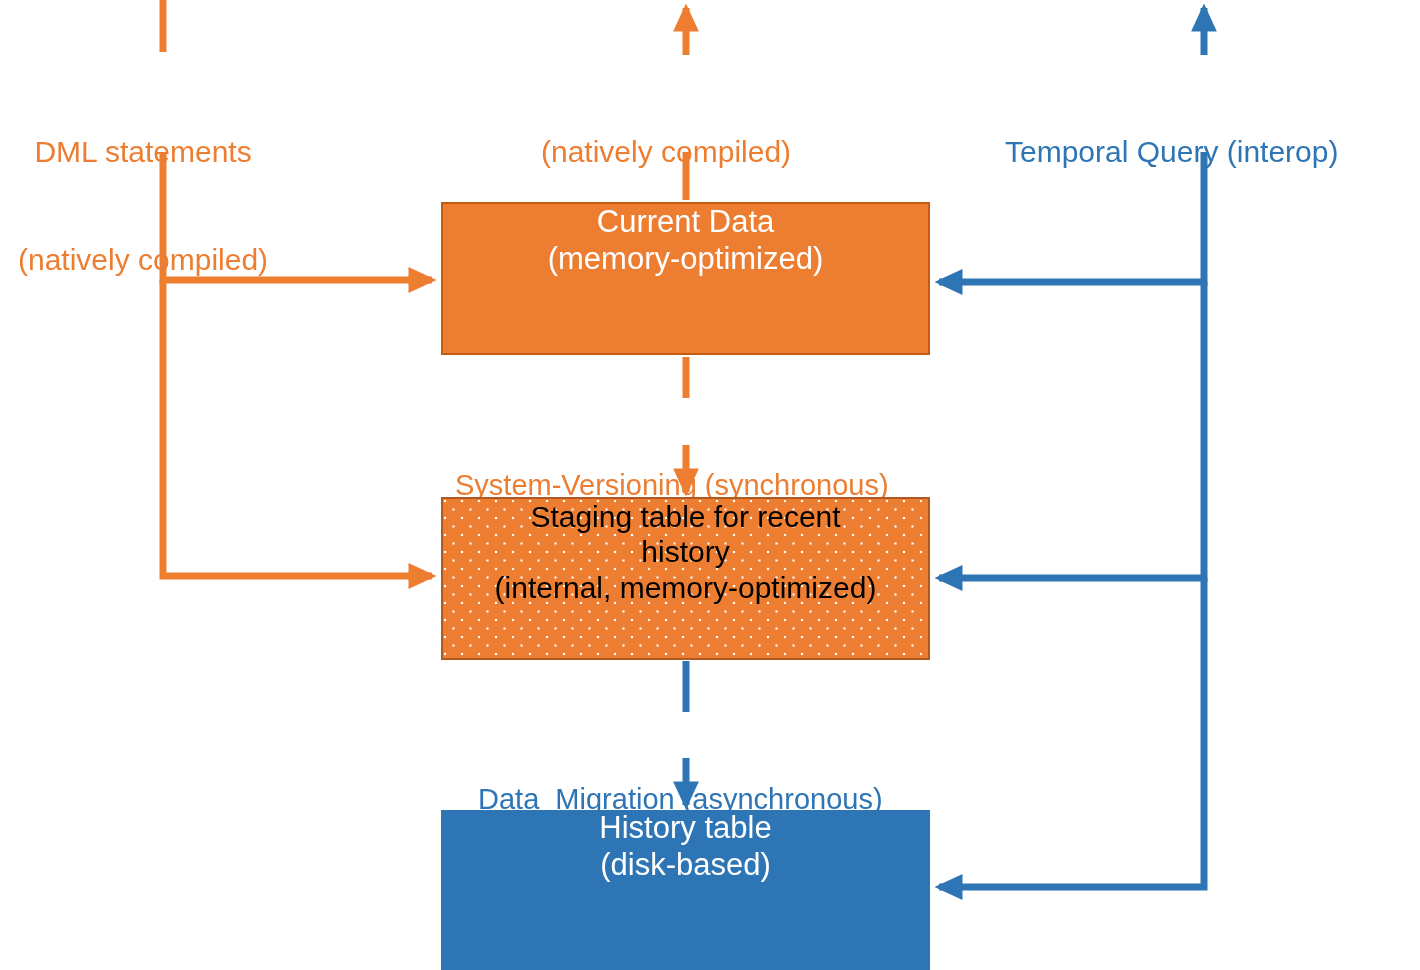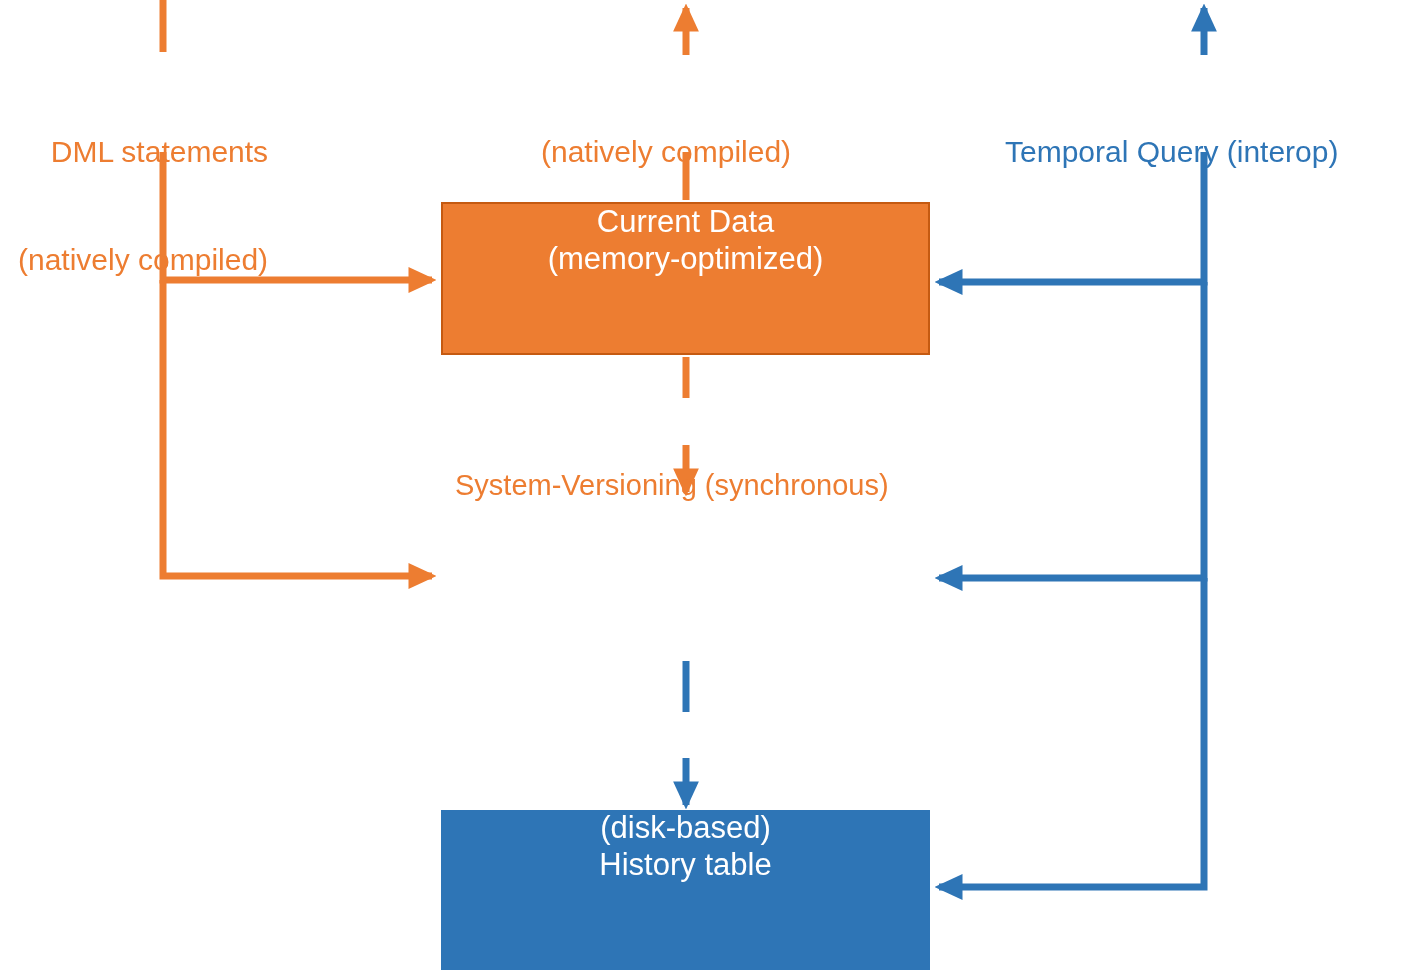--- a/index.html
+++ b/index.html
@@ -83,21 +83,21 @@
     line-height: 1.2;
   }
   .edge-label .line { display: block; white-space: pre; }
   .lbl-orange { color: #ED7D31; }
   .lbl-blue   { color: #2E75B6; }
 
   .lbl-dml {
     left: 18px;
     top: 62px;
     font-size: 30px;
-    text-align: right;
+    text-align: center;
   }
   .lbl-current-query {
     left: 541px;
     top: 62px;
     font-size: 30px;
     text-align: left;
   }
   .lbl-temporal {
     left: 1005px;
     top: 62px;
@@ -167,25 +167,33 @@
   </div>
 
   <div class="edge-label lbl-blue lbl-temporal">
     <span class="line">Temporal Query (interop)</span>
   </div>
 
   <div class="edge-label lbl-orange lbl-sysver">
     <span class="line">System-Versioning (synchronous)</span>
   </div>
 
+  <div class="edge-label lbl-blue lbl-migration">
+    <span class="line">Data  Migration (asynchronous)</span>
+  </div>
 
   <div class="node node-current">
     <span class="line">Current Data</span>
     <span class="line">(memory-optimized)</span>
   </div>
 
+  <div class="node node-staging">
+    <span class="line">Staging table for recent</span>
+    <span class="line">history</span>
+    <span class="line">(internal, memory-optimized)</span>
+  </div>
 
   <div class="node node-history">
+    <span class="line">History table</span>
     <span class="line">(disk-based)</span>
-    <span class="line">History table</span>
   </div>
 
 </div>
 
 </body></html>

